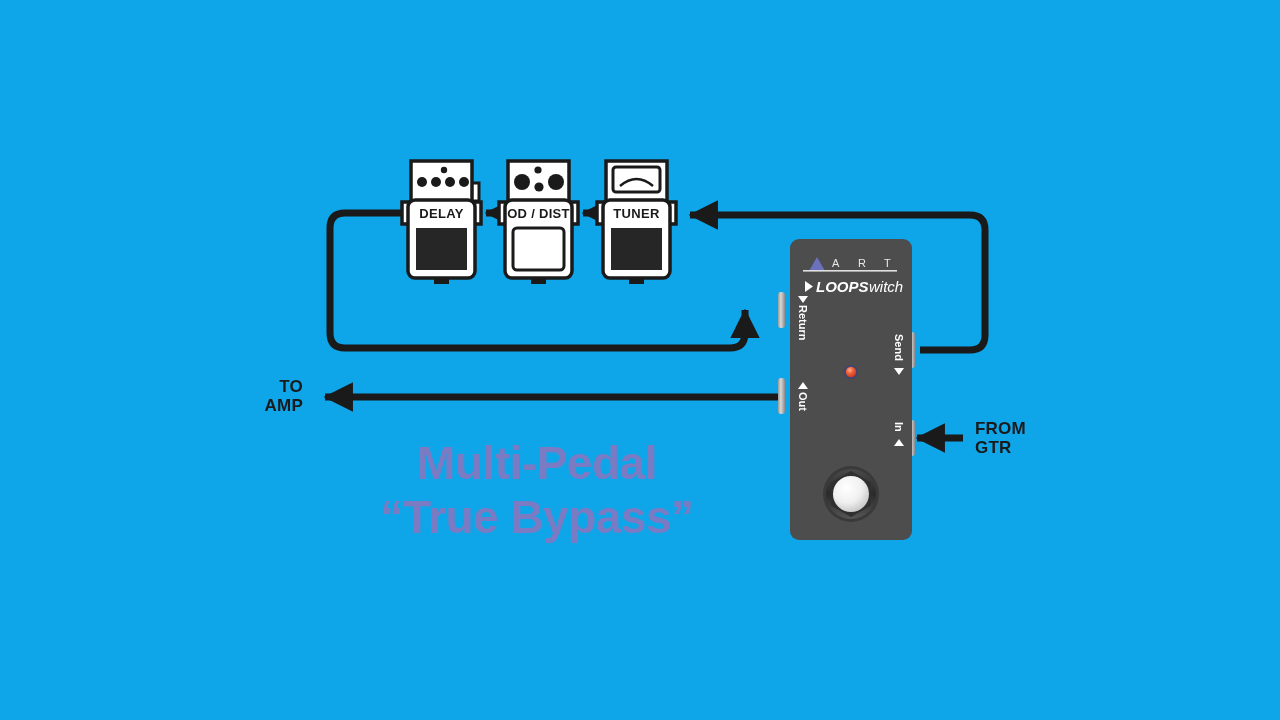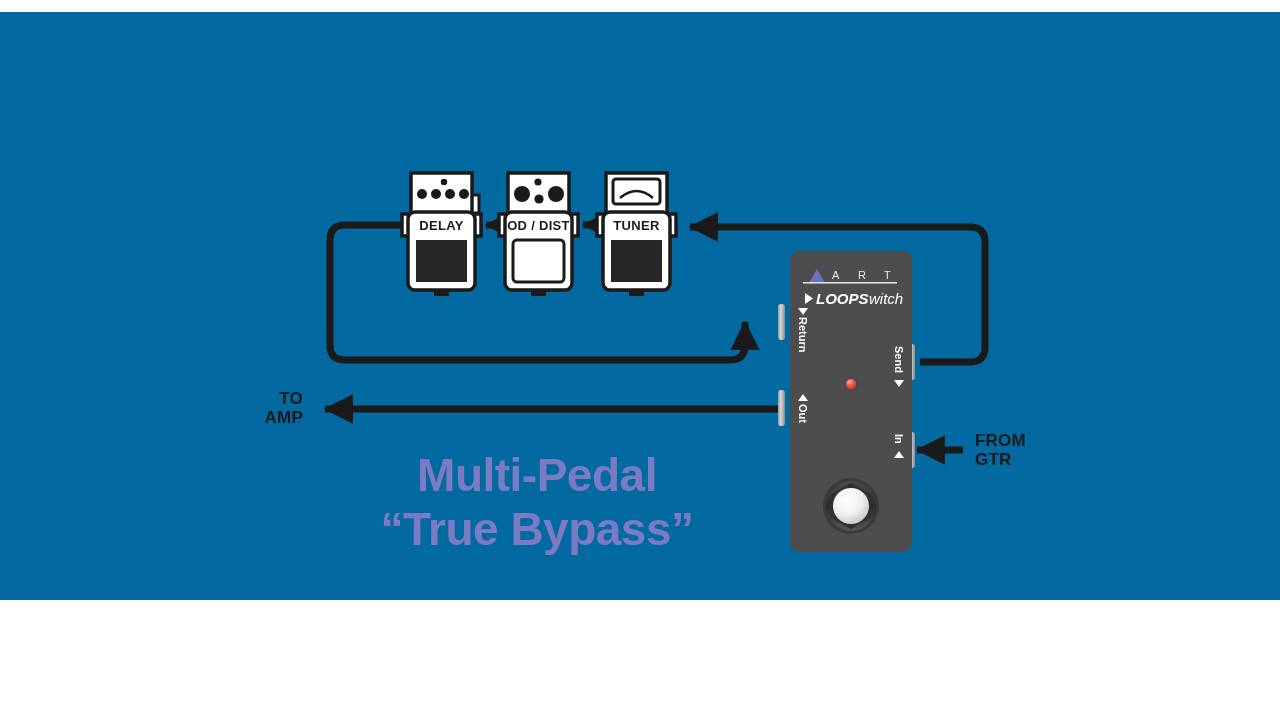--- a/index.html
+++ b/index.html
@@ -6,24 +6,23 @@
     margin: 0;
     padding: 0;
     background: #ffffff;
   }
   body {
     font-family: "Liberation Sans", sans-serif;
   }
   #stage {
     position: relative;
     width: 1280px;
-    height: 588px;
-    background: #0369a1;
+    height: 720px;
+    background: #0ea5e9;
     overflow: hidden;
-    margin-top: 12px;
   }
   #svgroot {
     position: absolute;
     left: 0;
     top: 0;
     width: 1280px;
     height: 720px;
   }
   .pedal-label {
     font-family: "Liberation Sans", sans-serif;

